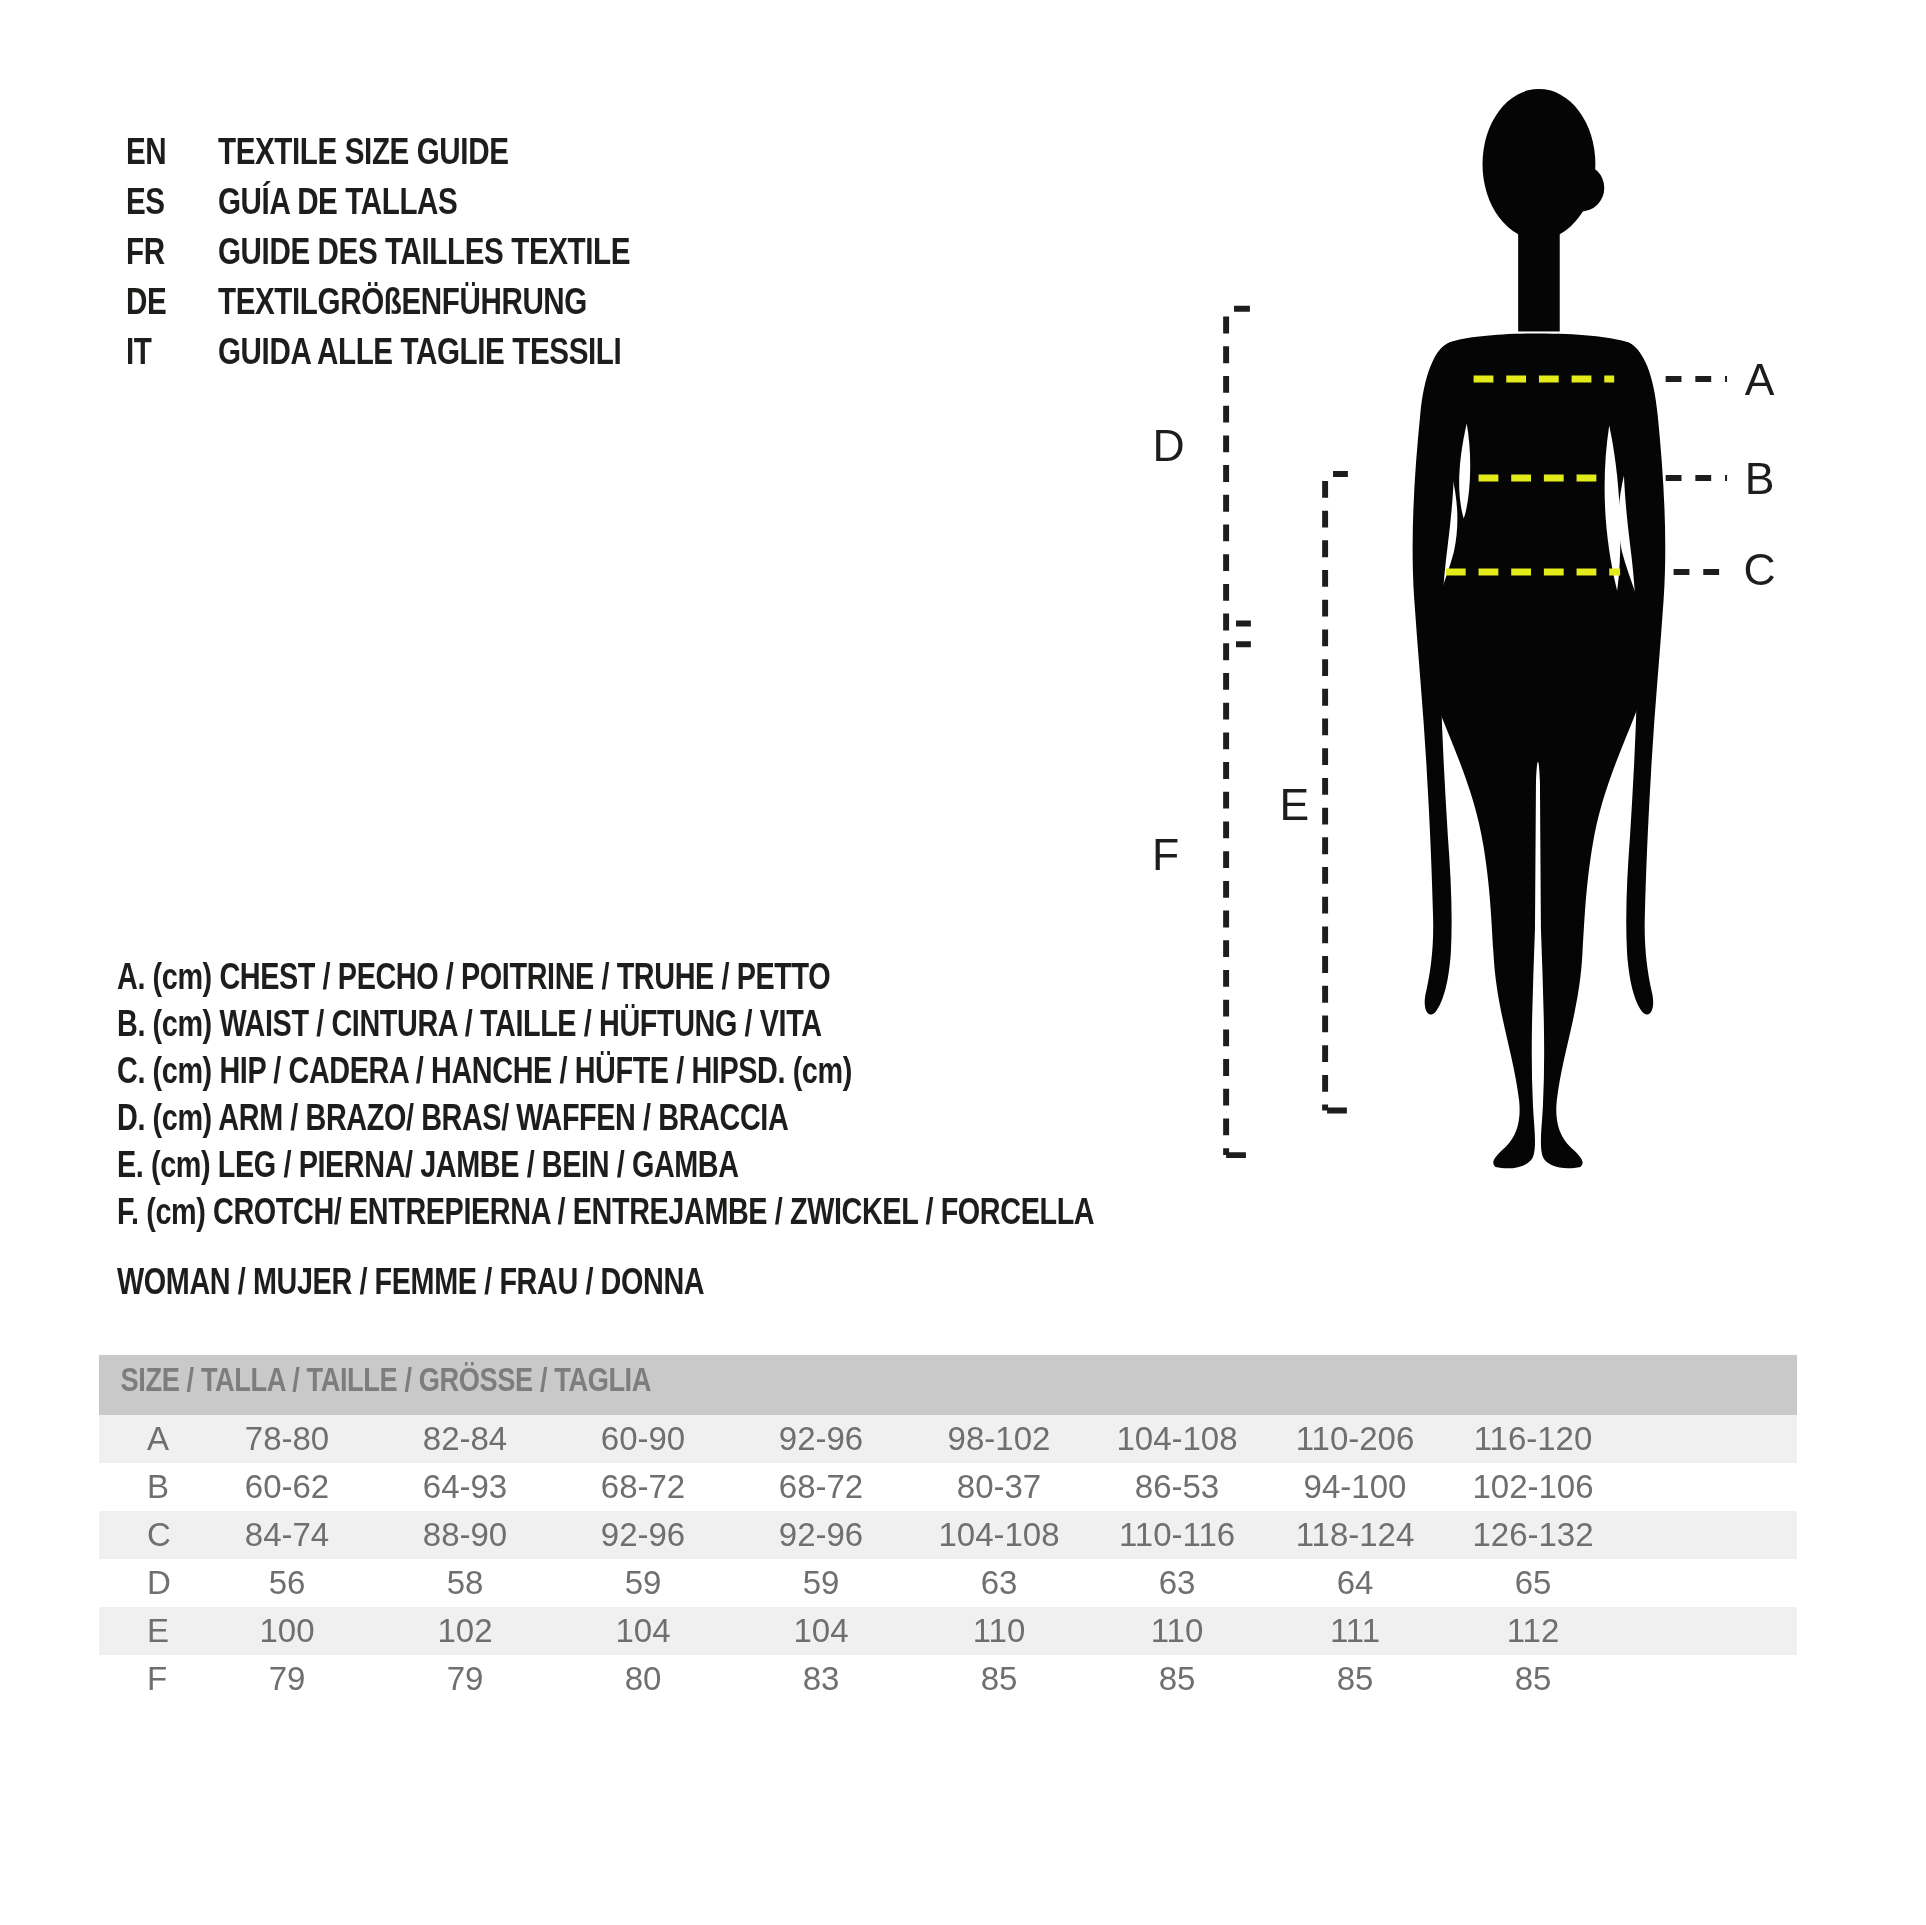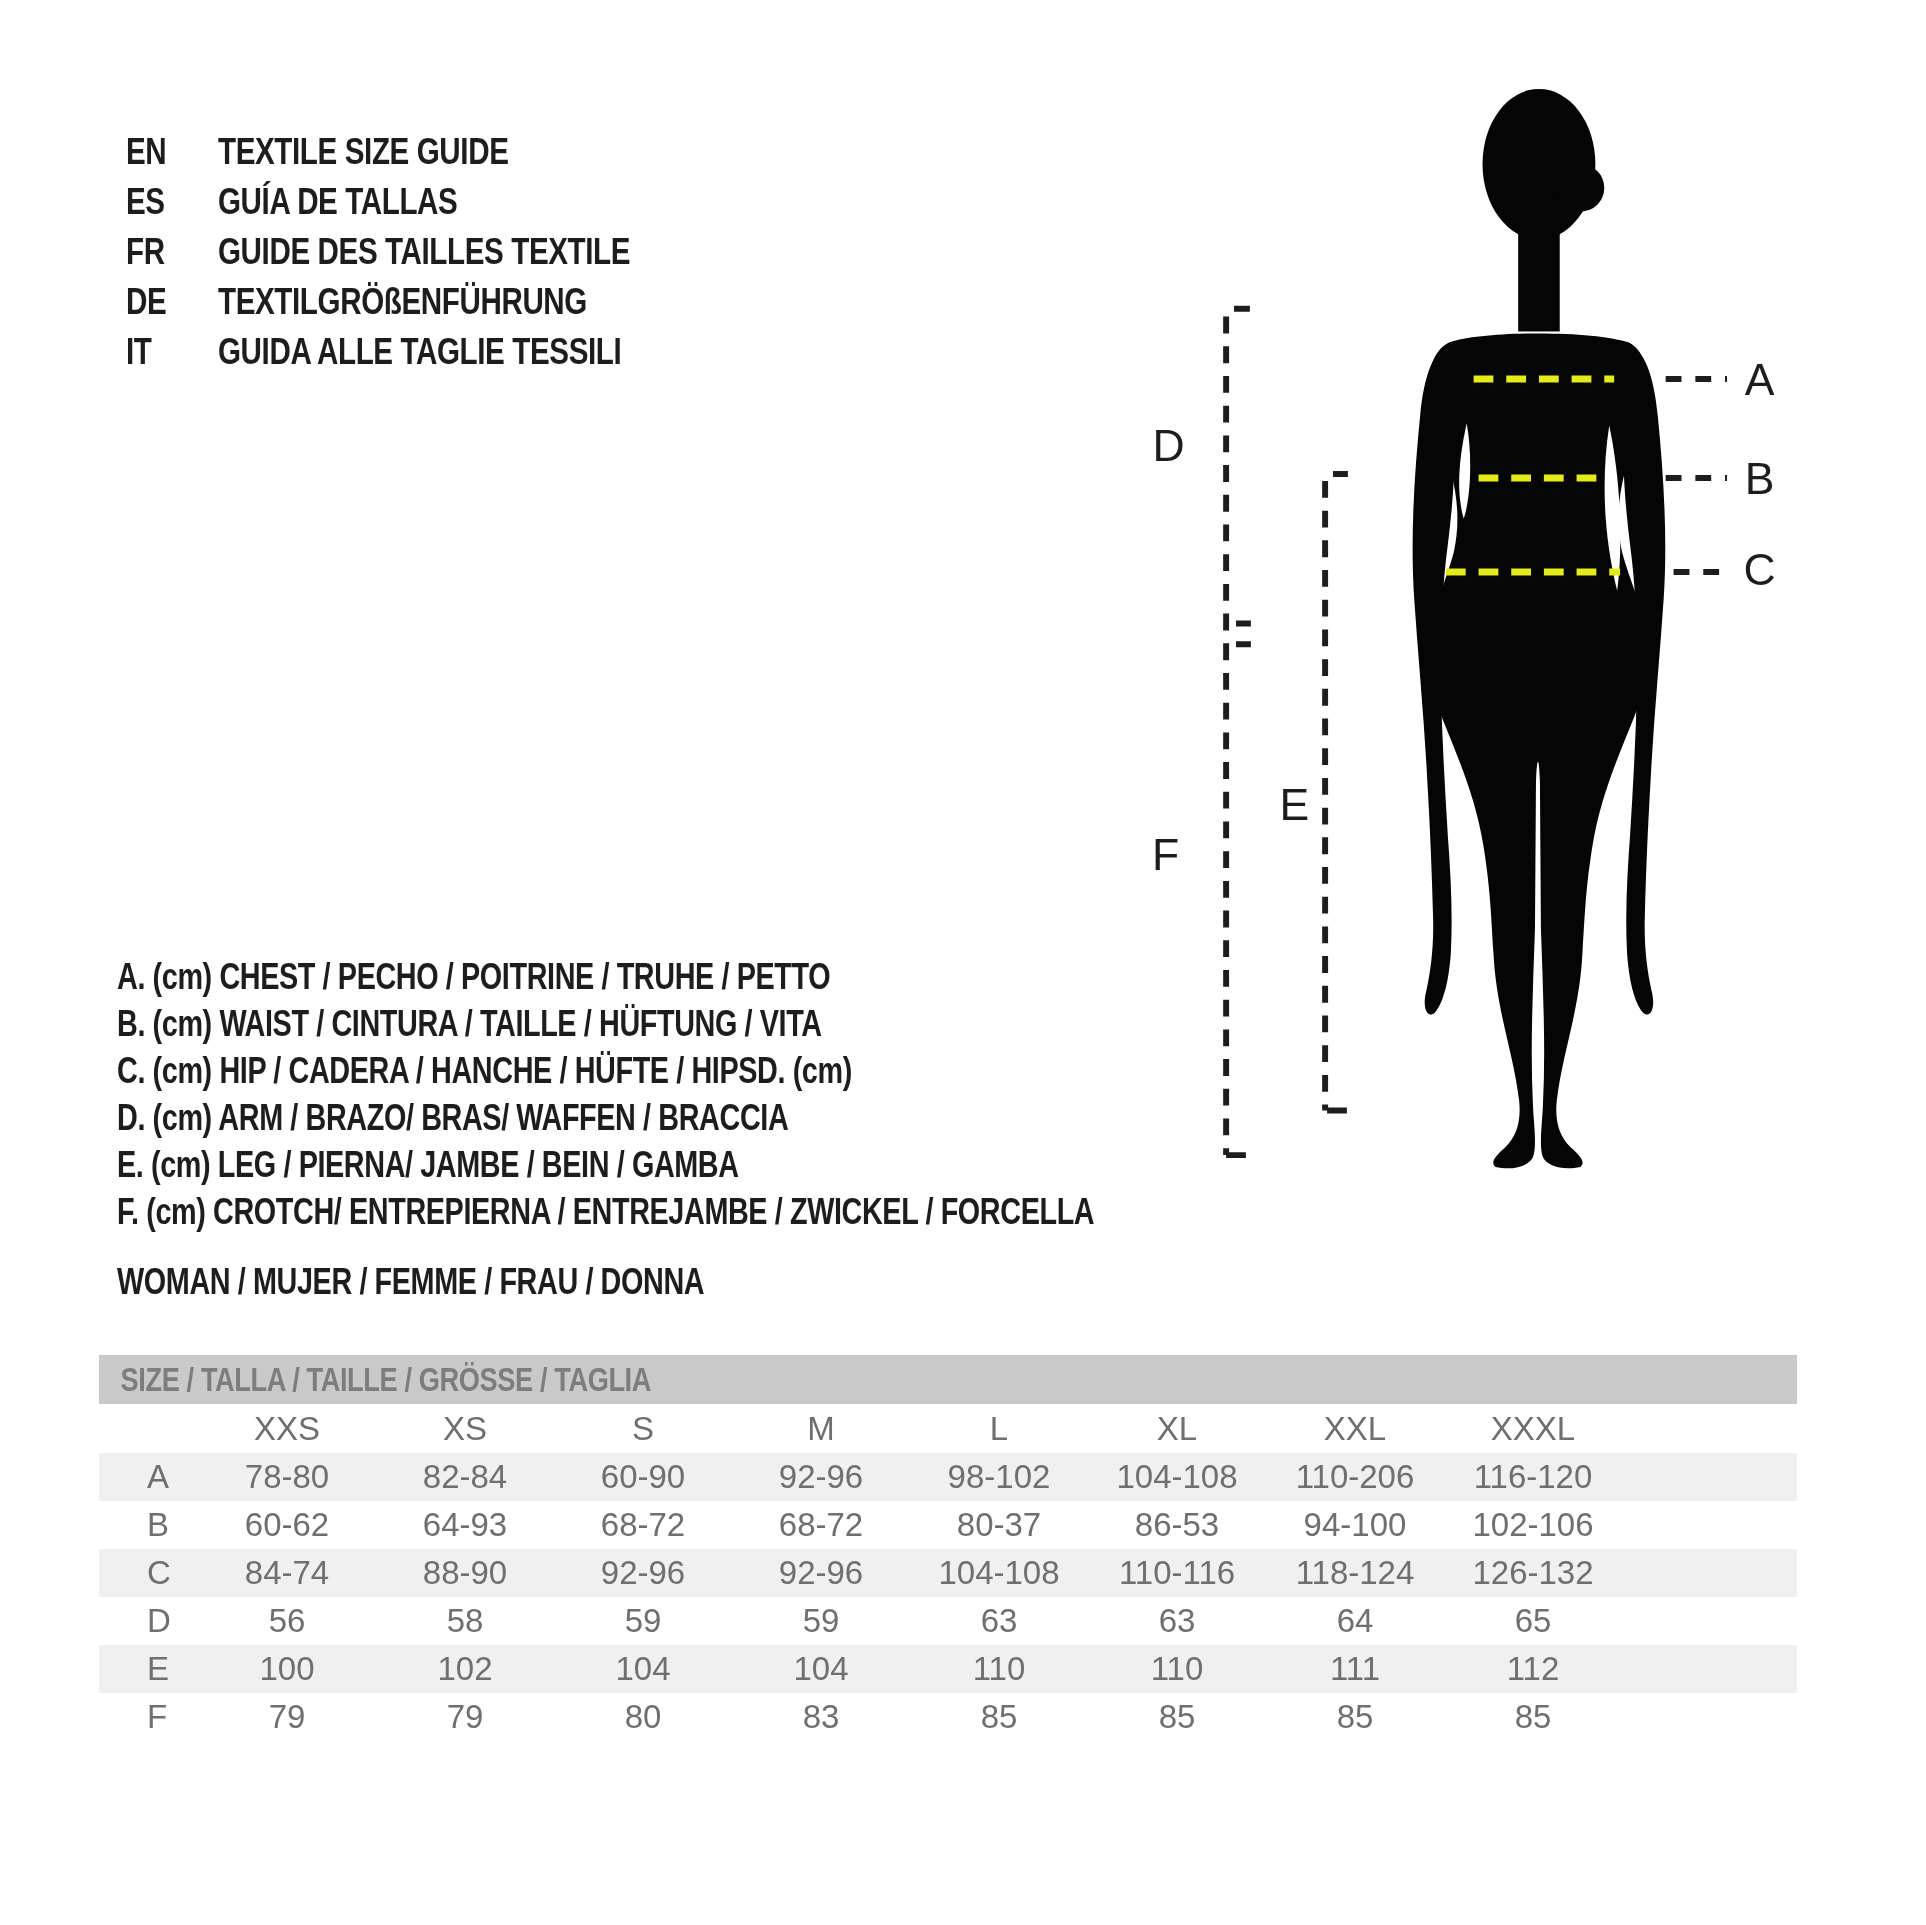--- a/index.html
+++ b/index.html
@@ -16,21 +16,21 @@
   .figure-svg{position:absolute;left:1139px;top:59px;width:788px;height:1129px;}
   .measure-letter{font-family:"Liberation Sans",sans-serif;font-size:45px;fill:#1d1d1b;font-weight:400;}
   
   .descs{position:absolute;left:117px;top:953px;white-space:nowrap;}
   .desc-line{line-height:47px;font-size:36px;font-weight:700;letter-spacing:-0.5px;}
   
   .woman-title{position:absolute;left:117px;top:1261px;font-size:36px;font-weight:700;
     letter-spacing:-0.5px;white-space:nowrap;}
   
   .size-table{position:absolute;left:99px;top:1355px;width:1698px;}
-  .band{height:49px;background:#c9c9c9;}
+  .band{height:60px;background:#c9c9c9;}
   .band-text{display:inline-block;padding-left:27px;line-height:49px;font-size:34px;
     font-weight:700;color:#7d7d7d;letter-spacing:-0.5px;white-space:nowrap;}
   .trow{display:grid;grid-template-columns:99px repeat(8,178px);height:48px;}
   .sizes-row{height:49px;}
   .trow .cell{line-height:inherit;}
   .sizes-row,.trow{line-height:48px;}
   .sizes-row{line-height:49px;}
   .cell{font-size:33px;color:#6f6f6f;text-align:center;font-weight:400;}
   .cell.rlabel{text-align:left;padding-left:48px;}
   .zebra{background:#f0f0f0;}
@@ -139,31 +139,20 @@
   <div class="desc-line">E. (cm) LEG / PIERNA/ JAMBE / BEIN / GAMBA</div>
   <div class="desc-line">F. (cm) CROTCH/ ENTREPIERNA / ENTREJAMBE / ZWICKEL / FORCELLA</div>
 </div>
 
 <div class="woman-title condensed">WOMAN / MUJER / FEMME / FRAU / DONNA</div>
 
 <div class="size-table">
   <div class="band">
     <span class="band-text condensed">SIZE / TALLA / TAILLE / GRÖSSE / TAGLIA</span>
   </div>
-  <div class="trow sizes-row">
-    <div class="cell rlabel"></div>
-    <div class="cell">XXS</div>
-    <div class="cell">XS</div>
-    <div class="cell">S</div>
-    <div class="cell">M</div>
-    <div class="cell">L</div>
-    <div class="cell">XL</div>
-    <div class="cell">XXL</div>
-    <div class="cell">XXXL</div>
-  </div>
 
   <div class="trow zebra">
     <div class="cell rlabel">A</div>
     <div class="cell">78-80</div>
     <div class="cell">82-84</div>
     <div class="cell">60-90</div>
     <div class="cell">92-96</div>
     <div class="cell">98-102</div>
     <div class="cell">104-108</div>
     <div class="cell">110-206</div>

